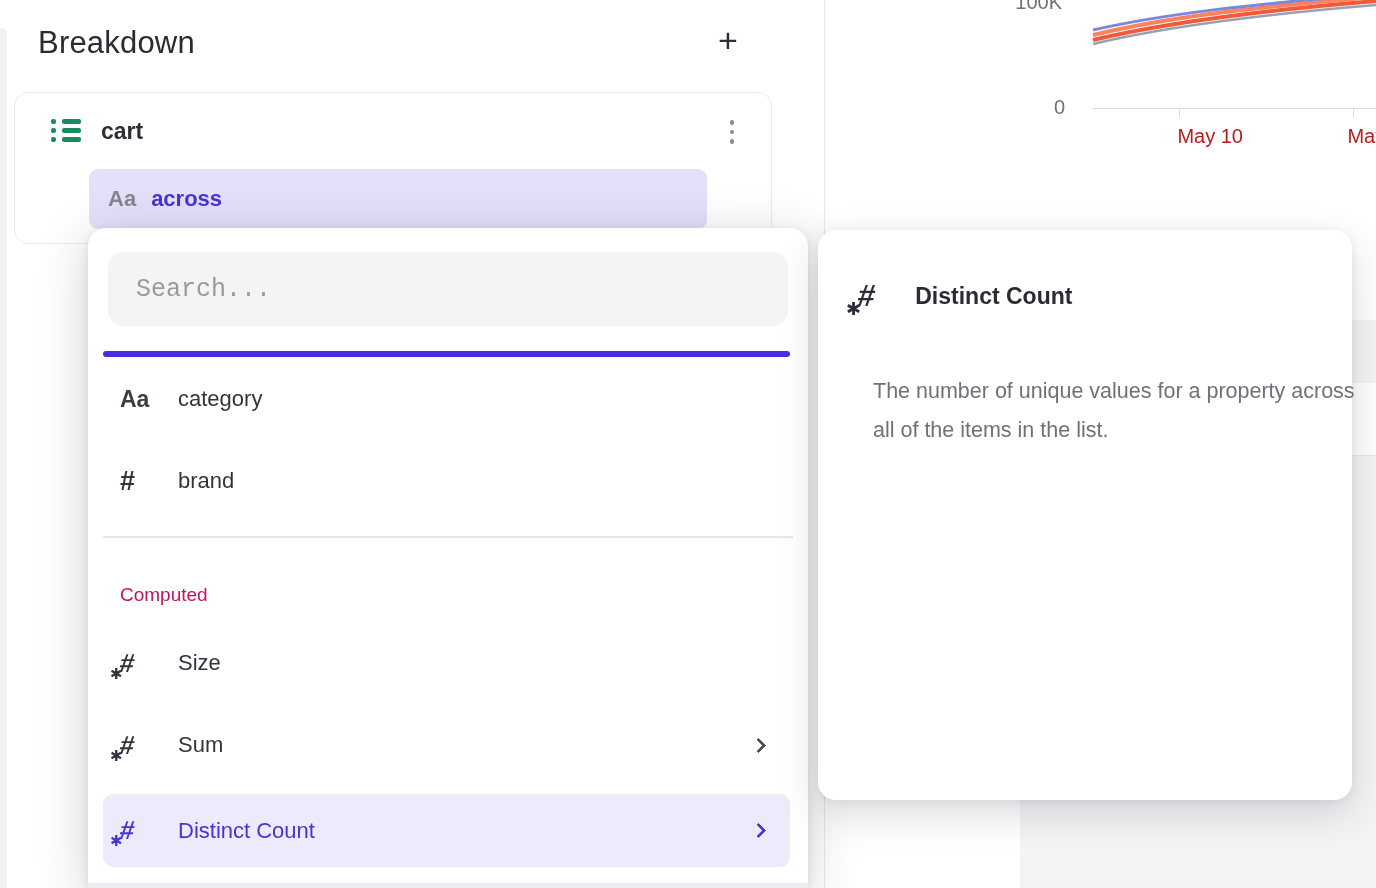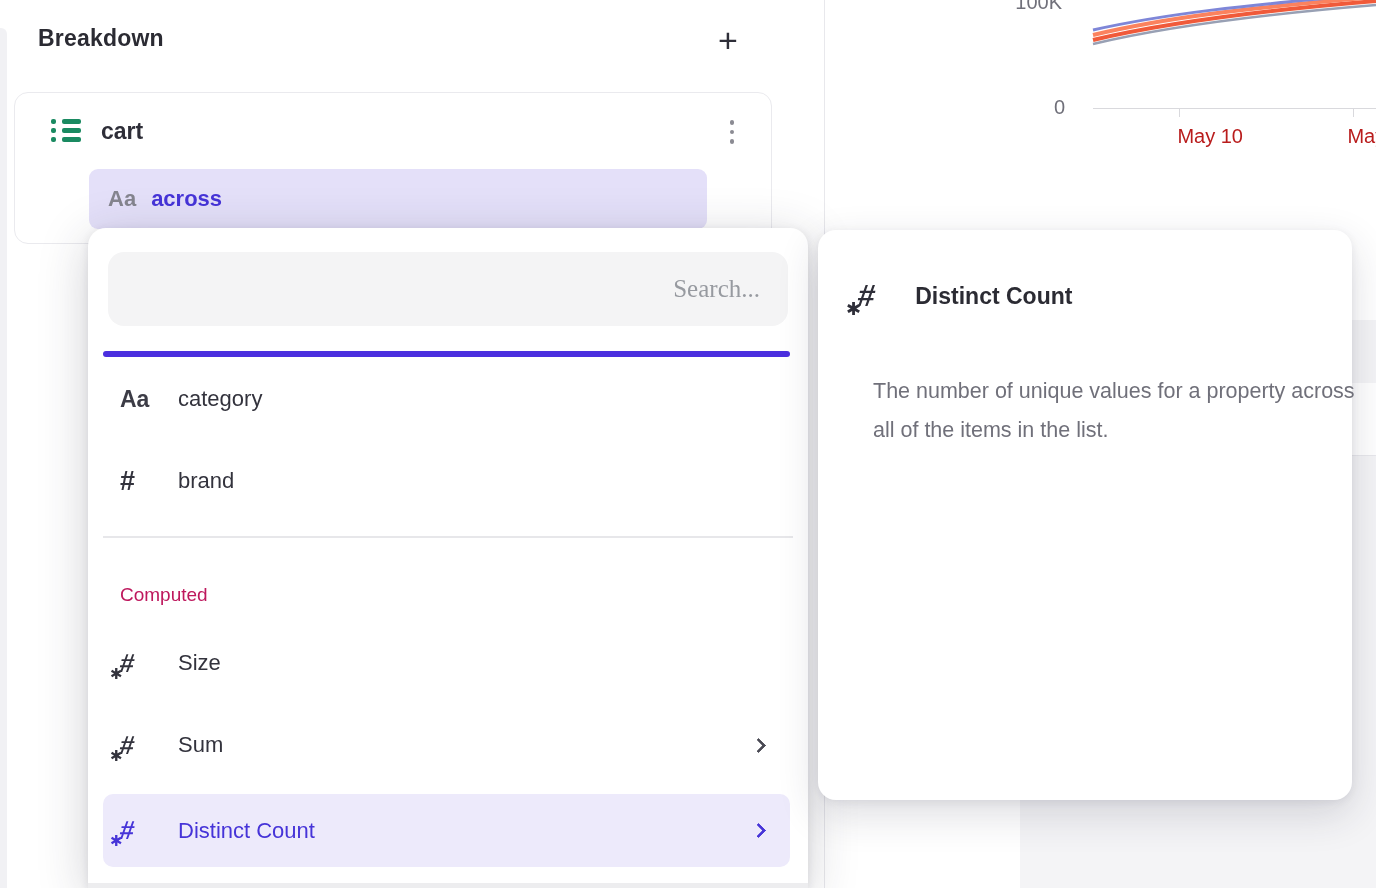--- a/index.html
+++ b/index.html
@@ -8,21 +8,21 @@
     position:relative; overflow:hidden; background:#ffffff;
     font-family:"Liberation Sans","DejaVu Sans",sans-serif;
     color:#2f2f39; -webkit-font-smoothing:antialiased;
   }
   .abs { position:absolute; }
 
   
   .left-gutter { left:0; top:28px; width:7px; height:860px; background:#f1f1f4; border-top-right-radius:6px; }
 
   
-  .bd-title { left:38px; top:25px; font-size:23px; font-weight:700; color:#2b2b33; letter-spacing:.2px; }
+  .bd-title { left:38px; top:25px; font-size:31px; font-weight:400; color:#2b2b33; letter-spacing:.2px; }
   .plus-btn { left:708px; top:18px; width:40px; height:44px; font-size:34px; font-weight:300;
               color:#2e2e38; display:flex; align-items:center; justify-content:center; cursor:pointer; }
 
   
   .cart-card { left:14px; top:92px; width:758px; height:152px; background:#fff;
                border:1.5px solid #eaeaee; border-radius:14px;text-align:center; }
   .cart-header { position:absolute; left:0; top:0; width:100%; height:76px; display:flex; align-items:center; }
   .list-icon { margin-left:36px; width:30px; height:26px; position:relative; }
   .list-icon i { position:absolute; display:block; background:#1a8a61; border-radius:2px; }
   .list-icon .d { width:5px; height:5px; left:0; }
@@ -50,21 +50,21 @@
   .t1 { left:1179px; } .t2 { left:1353px; }
   .xlabel { top:125px; width:120px; font-size:20px; color:#b91c1c; text-align:right; }
   .x1 { left:1123px; } .x2 { left:1293px; }
   .chart-svg { left:824px; top:0; width:552px; height:60px; overflow:visible; }
 
   
   .dropdown { left:88px; top:228px; width:720px; height:660px; background:#fff;
               border-radius:18px 18px 0 0; box-shadow:0 10px 50px rgba(40,40,60,.22), 0 2px 8px rgba(40,40,60,.10); }
   .search-box { position:absolute; left:20px; top:24px; width:680px; height:74px; background:#f4f4f5;
                 border:none; outline:none; border-radius:16px; padding:0 28px; font-size:25px;
-                color:#3a3a44; font-family:Liberation Serif, serif;text-align:right; }
+                color:#3a3a44; font-family:Liberation Mono, monospace; }
   .search-box::placeholder { color:#979aa0; }
   .indigo-bar { position:absolute; left:15px; top:123px; width:687px; height:6px;
                 background:#4b2fdf; border-radius:3px; }
   .dd-item { position:absolute; left:15px; width:687px; height:56px; display:flex;
              align-items:center; padding:0 26px 0 17px; border-radius:10px; cursor:pointer; }
   .dd-icon-box { width:44px; display:flex; justify-content:flex-start; align-items:center; }
   .icon-aa { font-size:23px; font-weight:700; color:#3c3c46; }
   .icon-hash { font-size:27px; font-weight:600; color:#33333d; }
   .icon-computed { position:relative; font-size:26px; font-weight:700; color:#33333d; display:inline-block; }
   .icon-computed .hash { display:inline-block; transform:skewX(-8deg); }

